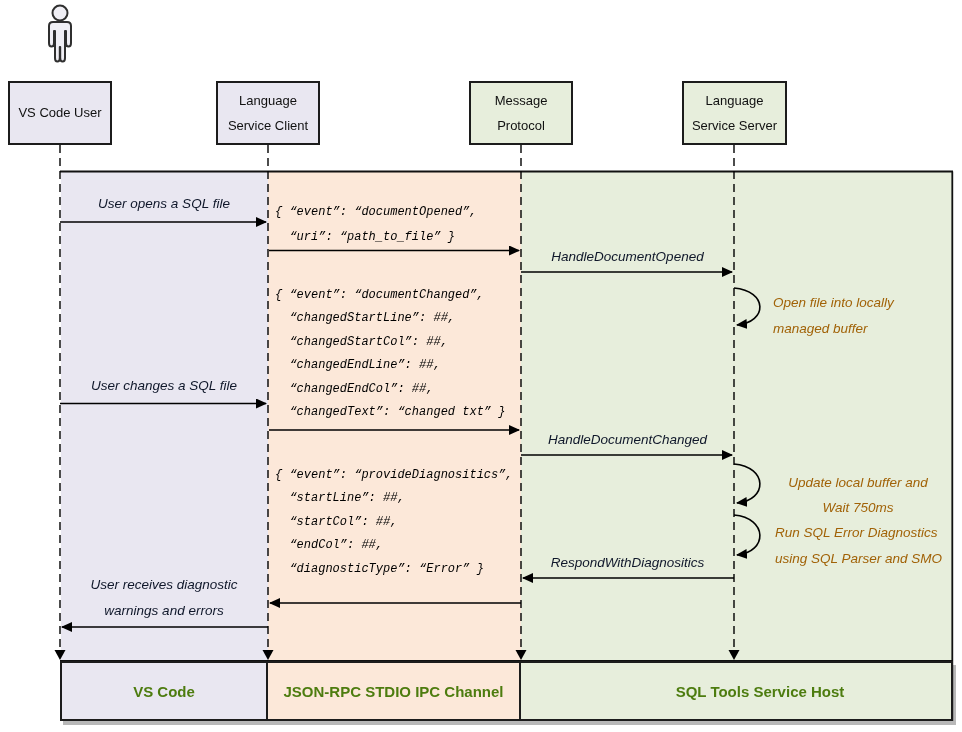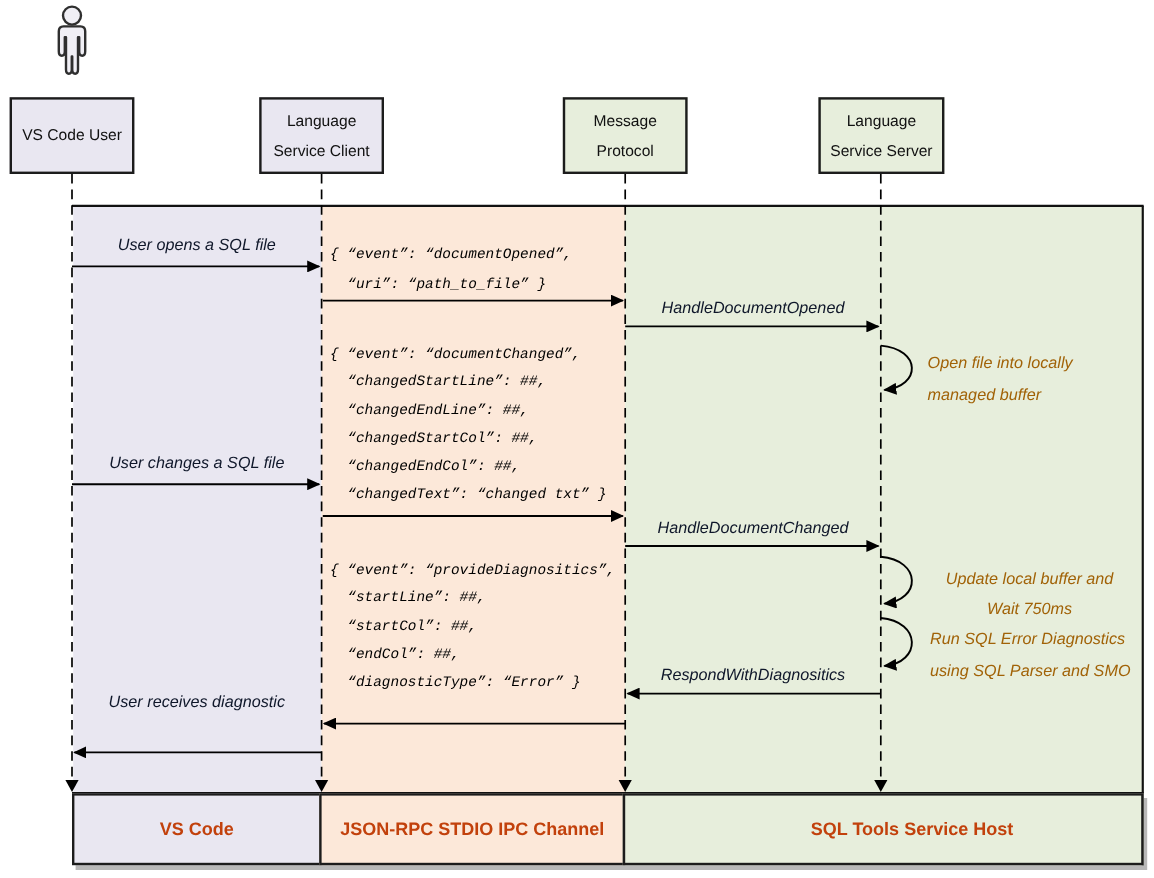--- a/index.html
+++ b/index.html
@@ -30,21 +30,21 @@
   .note-center{text-align:center;line-height:25px;}
 
   .code{position:absolute;left:275px;font-family:"Liberation Mono",monospace;
         font-size:12px;color:#000;z-index:2;}
   .code div{white-space:pre;line-height:23.4px;font-style:italic;}
   #code-opened div{line-height:25px;}
 
   #footer-row{position:absolute;left:60px;top:661px;height:60px;display:flex;z-index:2;
               box-shadow:3px 4px 0 rgba(0,0,0,0.28);}
   .fbox{border:2px solid var(--box_border);display:flex;align-items:center;
-        justify-content:center;font-weight:bold;font-size:15px;color:#c2410c;box-sizing:border-box;}
+        justify-content:center;font-weight:bold;font-size:15px;color:#4d7c0f;box-sizing:border-box;}
   #fbox-vscode{width:208px;background:var(--lavender);}
   #fbox-ipc{width:255px;margin-left:-2px;background:var(--peach);}
   #fbox-host{width:434px;margin-left:-2px;background:var(--green);padding-left:48px;}
 </style>
 </head>
 <body>
 
 <div id="stage">
 
   <div class="band" id="band-user"></div>
@@ -119,20 +119,21 @@
     <div>Service Server</div>
   </div>
 
   <div class="msg" style="left:60px;width:208px;top:196px;">User opens a SQL file</div>
   <div class="msg" style="left:521px;width:213px;top:249px;">HandleDocumentOpened</div>
   <div class="msg" style="left:60px;width:208px;top:378px;">User changes a SQL file</div>
   <div class="msg" style="left:521px;width:213px;top:432px;">HandleDocumentChanged</div>
   <div class="msg" style="left:521px;width:213px;top:555px;">RespondWithDiagnositics</div>
   <div class="msg msg2" style="left:60px;width:208px;top:572px;">
     <div>User receives diagnostic</div>
+    <div>warnings and errors</div>
   </div>
 
   <div class="note" style="left:773px;top:290px;">
     <div>Open file into locally</div>
     <div>managed buffer</div>
   </div>
   <div class="note note-center" style="left:768px;width:180px;top:470px;">
     <div>Update local buffer and</div>
     <div>Wait 750ms</div>
   </div>
@@ -141,22 +142,22 @@
     <div>using SQL Parser and SMO</div>
   </div>
 
   <div class="code" id="code-opened" style="top:200px;">
     <div>{ “event”: “documentOpened”,</div>
     <div>  “uri”: “path_to_file” }</div>
   </div>
   <div class="code" id="code-changed" style="top:284px;">
     <div>{ “event”: “documentChanged”,</div>
     <div>  “changedStartLine”: ##,</div>
+    <div>  “changedStartCol”: ##,</div>
     <div>  “changedEndLine”: ##,</div>
-    <div>  “changedStartCol”: ##,</div>
     <div>  “changedEndCol”: ##,</div>
     <div>  “changedText”: “changed txt” }</div>
   </div>
   <div class="code" id="code-diagnostics" style="top:464px;">
     <div>{ “event”: “provideDiagnositics”,</div>
     <div>  “startLine”: ##,</div>
     <div>  “startCol”: ##,</div>
     <div>  “endCol”: ##,</div>
     <div>  “diagnosticType”: “Error” }</div>
   </div>

